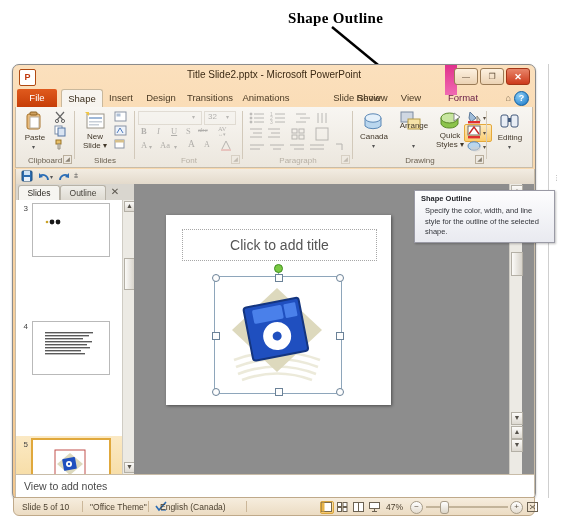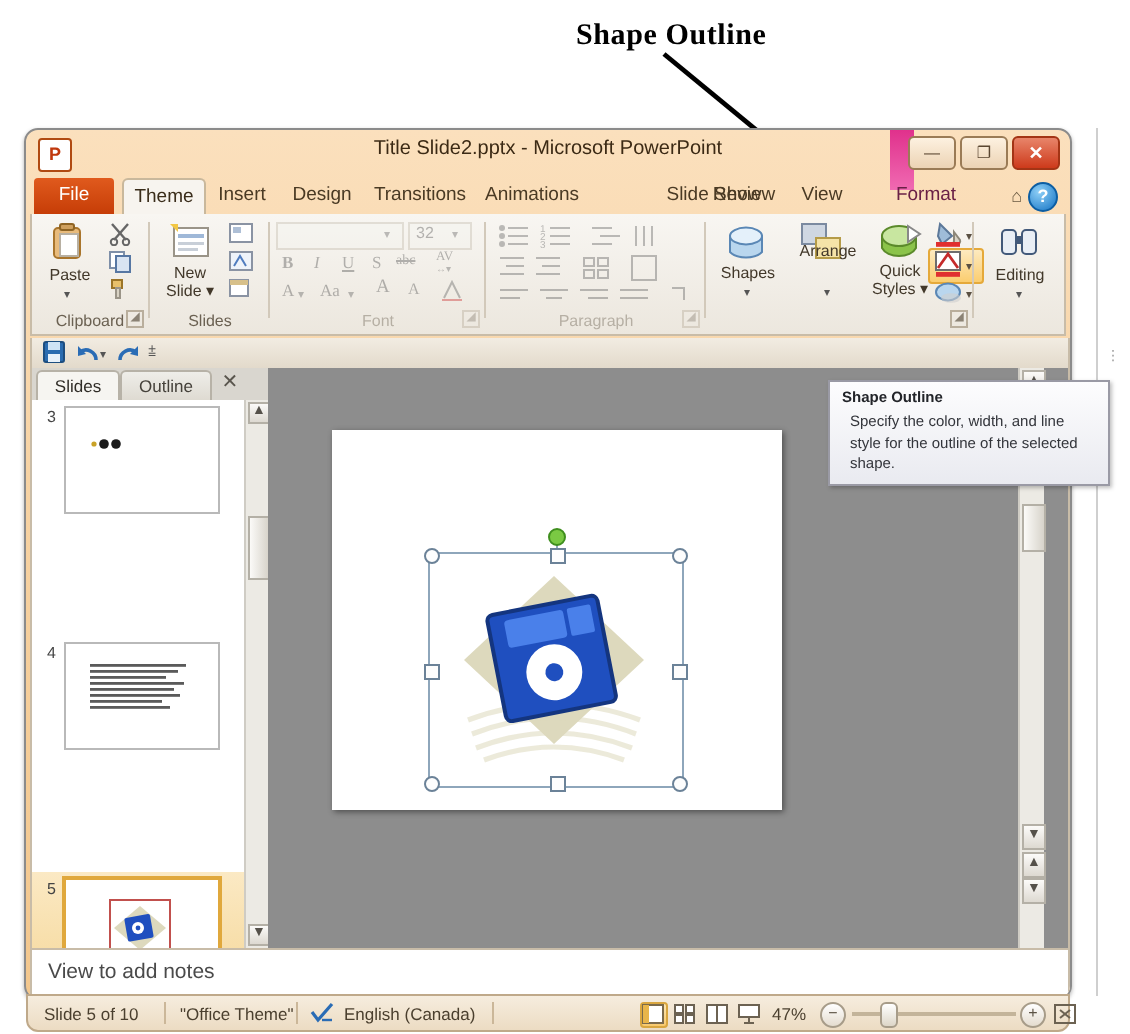--- a/index.html
+++ b/index.html
@@ -266,21 +266,21 @@
             <span>❐</span>
           </div>
         <div class="wbtn close">
             <span>✕</span>
           </div>
       </div>
     </div>
 
     <div class="tabstrip">
       <div class="tab file" style="left:4px;width:40px;">File</div>
-      <div class="tab active" style="left:48px;width:40px;">Theme</div>
+      <div class="tab active" style="left:48px;width:40px;">Shape</div>
       <div class="tab" style="left:90px;width:36px;">Insert</div>
       <div class="tab" style="left:128px;width:40px;">Design</div>
       <div class="tab" style="left:170px;width:54px;">Transitions</div>
       <div class="tab" style="left:226px;width:54px;">Animations</div>
       <div class="tab" style="left:282px;width:54px;margin-left:35px;">Slide Show</div>
       <div class="tab" style="left:338px;width:42px;">Review</div>
       <div class="tab" style="left:382px;width:32px;">View</div>
       <div class="tab format" style="left:428px;width:44px;">Format</div>
       <div class="min-ribbon">⌂</div>
       <div class="help-ico">?</div>
@@ -419,21 +419,21 @@
         <div class="grp-label">Paragraph</div>
         <div class="grp-launcher">◢</div>
       </div>
       <div class="grp-sep" style="left:336px;"></div>
 
       <div class="grp" style="left:338px;width:132px;">
         <svg style="position:absolute;left:8px;top:3px;" width="24" height="22">
           <path d="M3 16 a9 5 0 0 0 16 0 l0 -8 a9 5 0 0 0 -16 0 z" fill="#b9d6ee" stroke="#5a87b5"></path>
           <ellipse cx="11" cy="8" rx="8" ry="4.2" fill="#e4f0fa" stroke="#5a87b5"></ellipse>
         </svg>
-        <div class="bigbtn" style="left:0px;top:25px;width:40px;">Shapes</div>
+        <div class="bigbtn" style="left:0px;top:25px;width:40px;">Canada</div>
         <div style="position:absolute;left:18px;top:35px;font-size:6px;color:#555;">▾</div>
 
         <svg style="position:absolute;left:46px;top:3px;" width="24" height="22">
           <rect x="1" y="2" width="12" height="10" fill="#cfd7e2" stroke="#7b8aa0"></rect>
           <rect x="8" y="9" width="12" height="10" fill="#f5e3a8" stroke="#b59b48"></rect>
         </svg>
         <div class="bigbtn" style="left:40px;top:14px;width:40px;">Arrange</div>
         <div style="position:absolute;left:58px;top:35px;font-size:6px;color:#555;">▾</div>
 
         <svg style="position:absolute;left:84px;top:3px;" width="24" height="22">
@@ -461,20 +461,21 @@
           <rect x="1" y="11" width="12" height="2.4" fill="#e03030"></rect>
         </svg>
         <div style="position:absolute;left:129px;top:22px;font-size:6px;color:#5a5043;">▾</div>
 
         <svg style="position:absolute;left:113px;top:33px;" width="15" height="13">
           <ellipse cx="7" cy="6" rx="6" ry="4.2" fill="#b9d6ee" stroke="#5a87b5"></ellipse>
           <ellipse cx="8.5" cy="9" rx="5" ry="2.4" fill="#cfcfcf" opacity=".6"></ellipse>
         </svg>
         <div style="position:absolute;left:129px;top:36px;font-size:6px;color:#5a5043;">▾</div>
 
+        <div class="grp-label">Drawing</div>
         <div class="grp-launcher">◢</div>
       </div>
       <div class="grp-sep" style="left:470px;"></div>
 
       <div class="grp" style="left:472px;width:44px;">
         <svg style="position:absolute;left:12px;top:5px;" width="20" height="18">
           <rect x="1" y="3" width="7" height="12" rx="2" fill="#e9eef5" stroke="#42597a"></rect>
           <rect x="11" y="3" width="7" height="12" rx="2" fill="#e9eef5" stroke="#42597a"></rect>
           <rect x="8" y="6" width="3" height="4" fill="#42597a"></rect>
         </svg>
@@ -558,20 +559,21 @@
 
         <div class="panelscroll">
           <div class="ps-arrow" style="top:1px;">▲</div>
           <div class="ps-thumb"></div>
           <div class="ps-arrow" style="bottom:1px;">▼</div>
         </div>
       </div>
 
       <div class="stage">
         <div class="slide">
+          <div class="ph-title">Click to add title</div>
 
           <svg class="art" viewBox="0 0 118 108">
             <polygon points="59,8 104,50 59,92 14,50" fill="#ddd9bd"></polygon>
             <g opacity=".55" fill="none" stroke="#ddd9bd" stroke-width="2.6">
               <path d="M16 80 Q59 64 102 80"></path>
               <path d="M18 87 Q59 71 100 87"></path>
               <path d="M20 94 Q59 79 98 94"></path>
               <path d="M24 100 Q59 87 94 100"></path>
             </g>
             <g transform="rotate(-11 59 50)">
@@ -615,21 +617,21 @@
 
   <div class="statusbar">
     <div class="st-item" style="left:8px;">Slide 5 of 10</div>
     <div class="st-sep" style="left:68px;"></div>
     <div class="st-item" style="left:76px;">"Office Theme"</div>
     <div class="st-sep" style="left:134px;"></div>
     <svg style="position:absolute;left:141px;top:3px;" width="13" height="11">
       <path d="M1 5 L4 9 L11 1" fill="none" stroke="#2a6cb5" stroke-width="1.6"></path>
       <path d="M6 9 L11 9" stroke="#2a6cb5" stroke-width="1.2"></path>
     </svg>
-    <div class="st-item" style="left:158px;">English (Canada)</div>
+    <div class="st-item" style="left:146px;">English (Canada)</div>
     <div class="st-sep" style="left:232px;"></div>
 
     <div class="viewbtn active" style="left:306px;">
       <svg width="11" height="10">
         <rect x="0.5" y="0.5" width="10" height="9" fill="#fff" stroke="#7a6a4c"></rect>
         <rect x="0.5" y="0.5" width="3" height="9" fill="#e8b54a"></rect>
       </svg>
     </div>
     <div class="viewbtn" style="left:322px;">
       <svg width="11" height="10">

